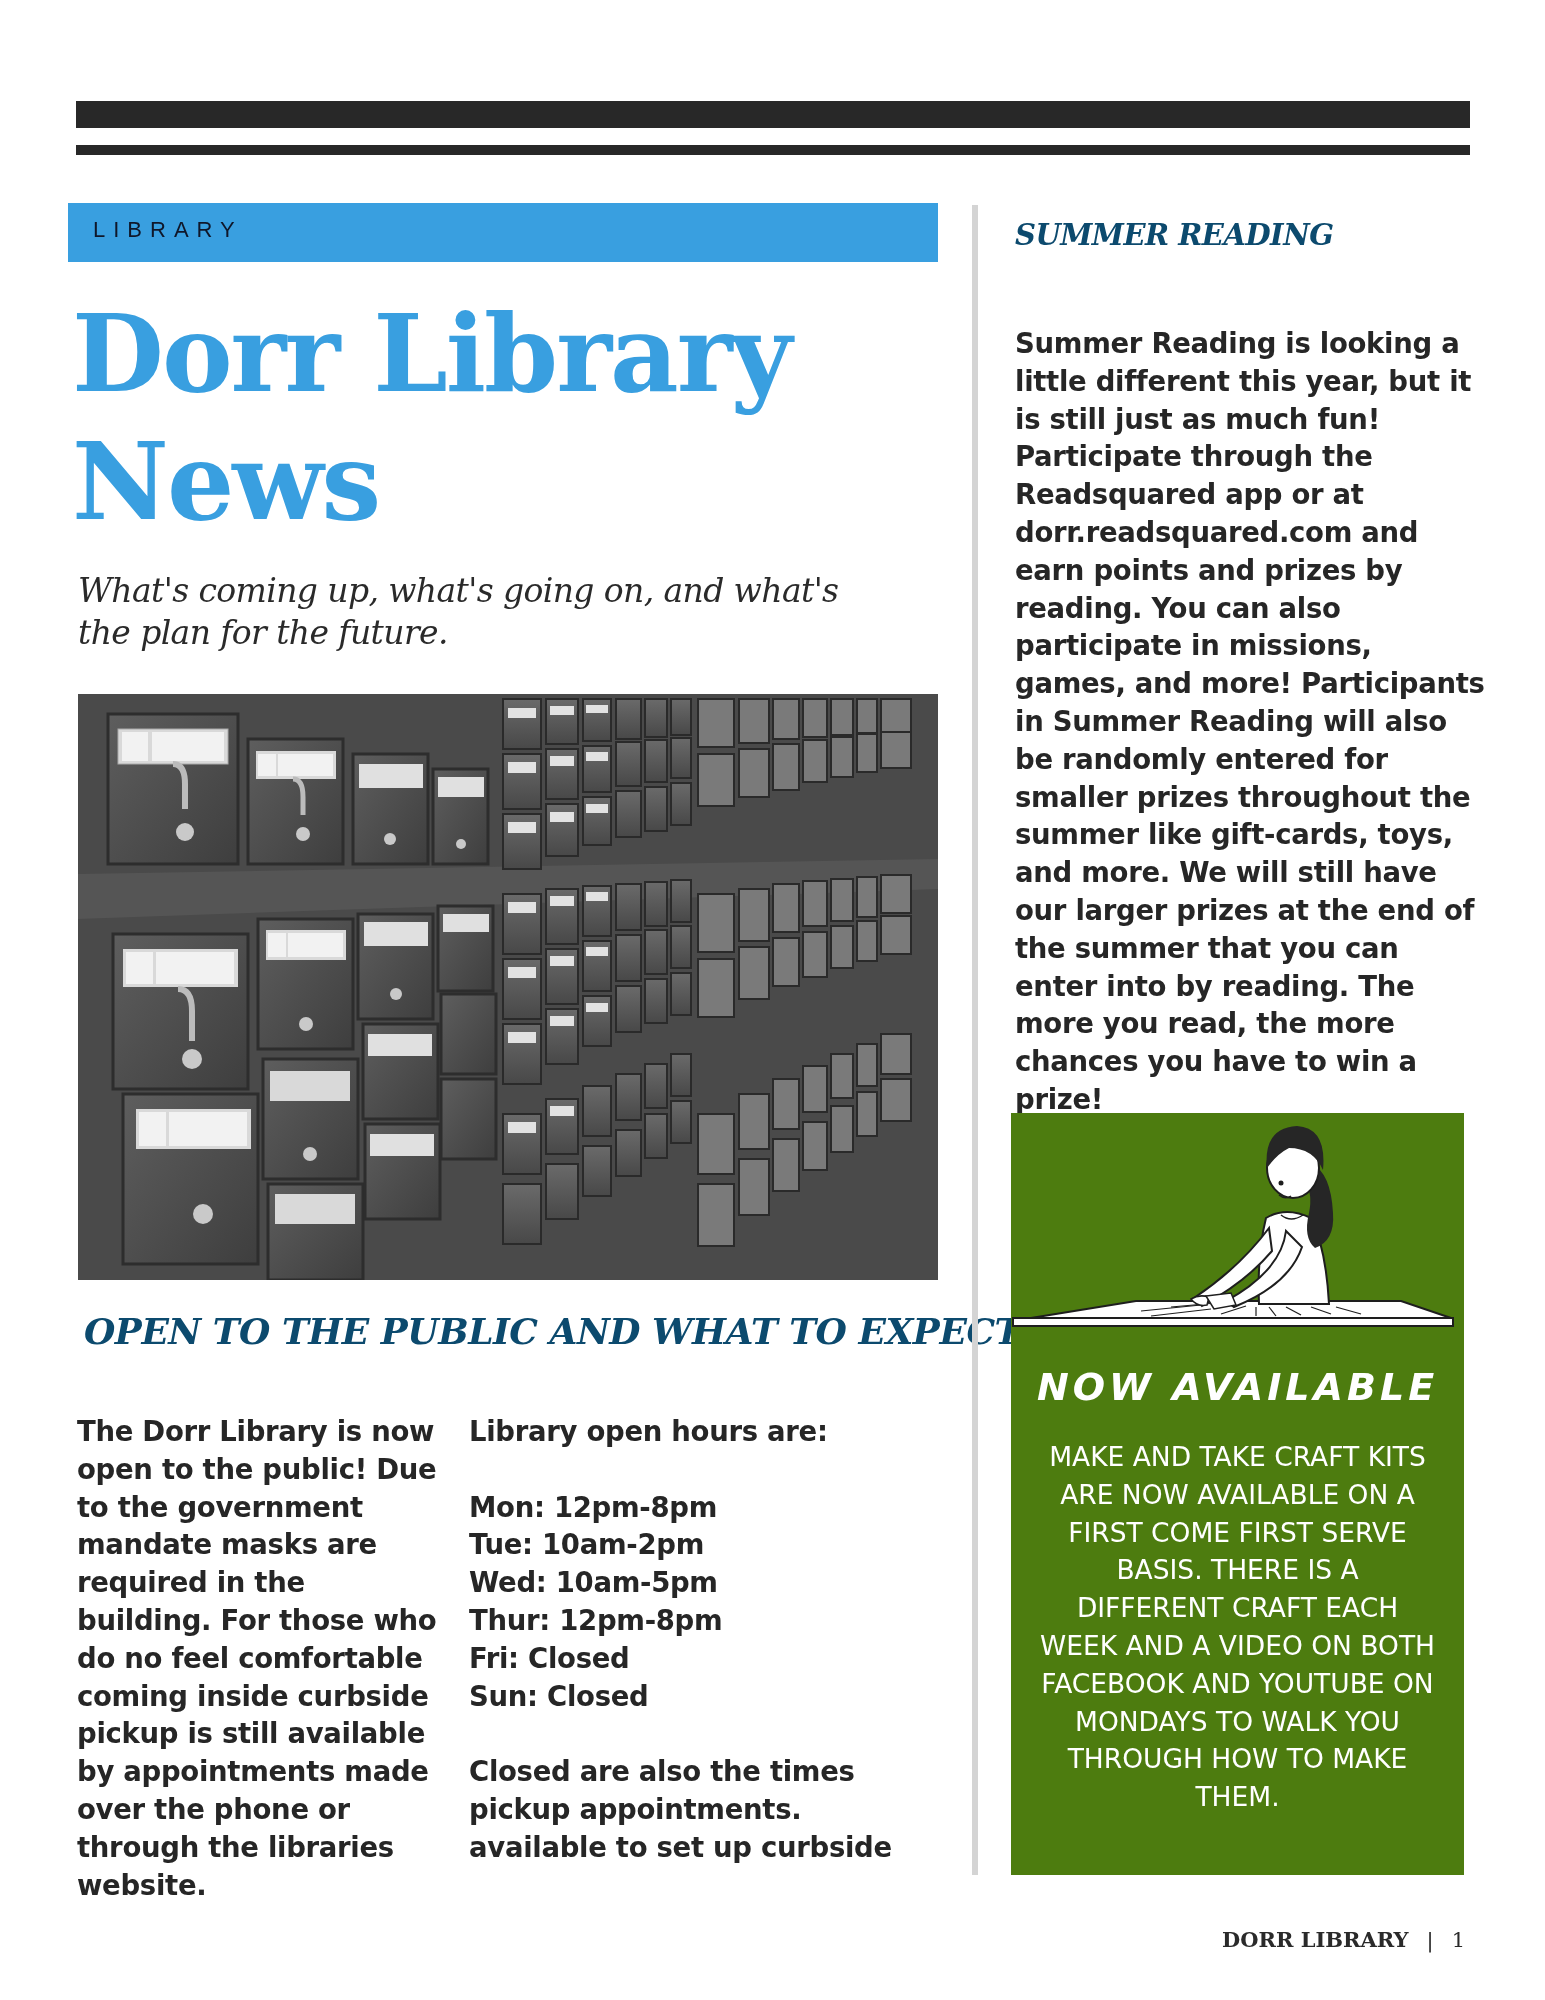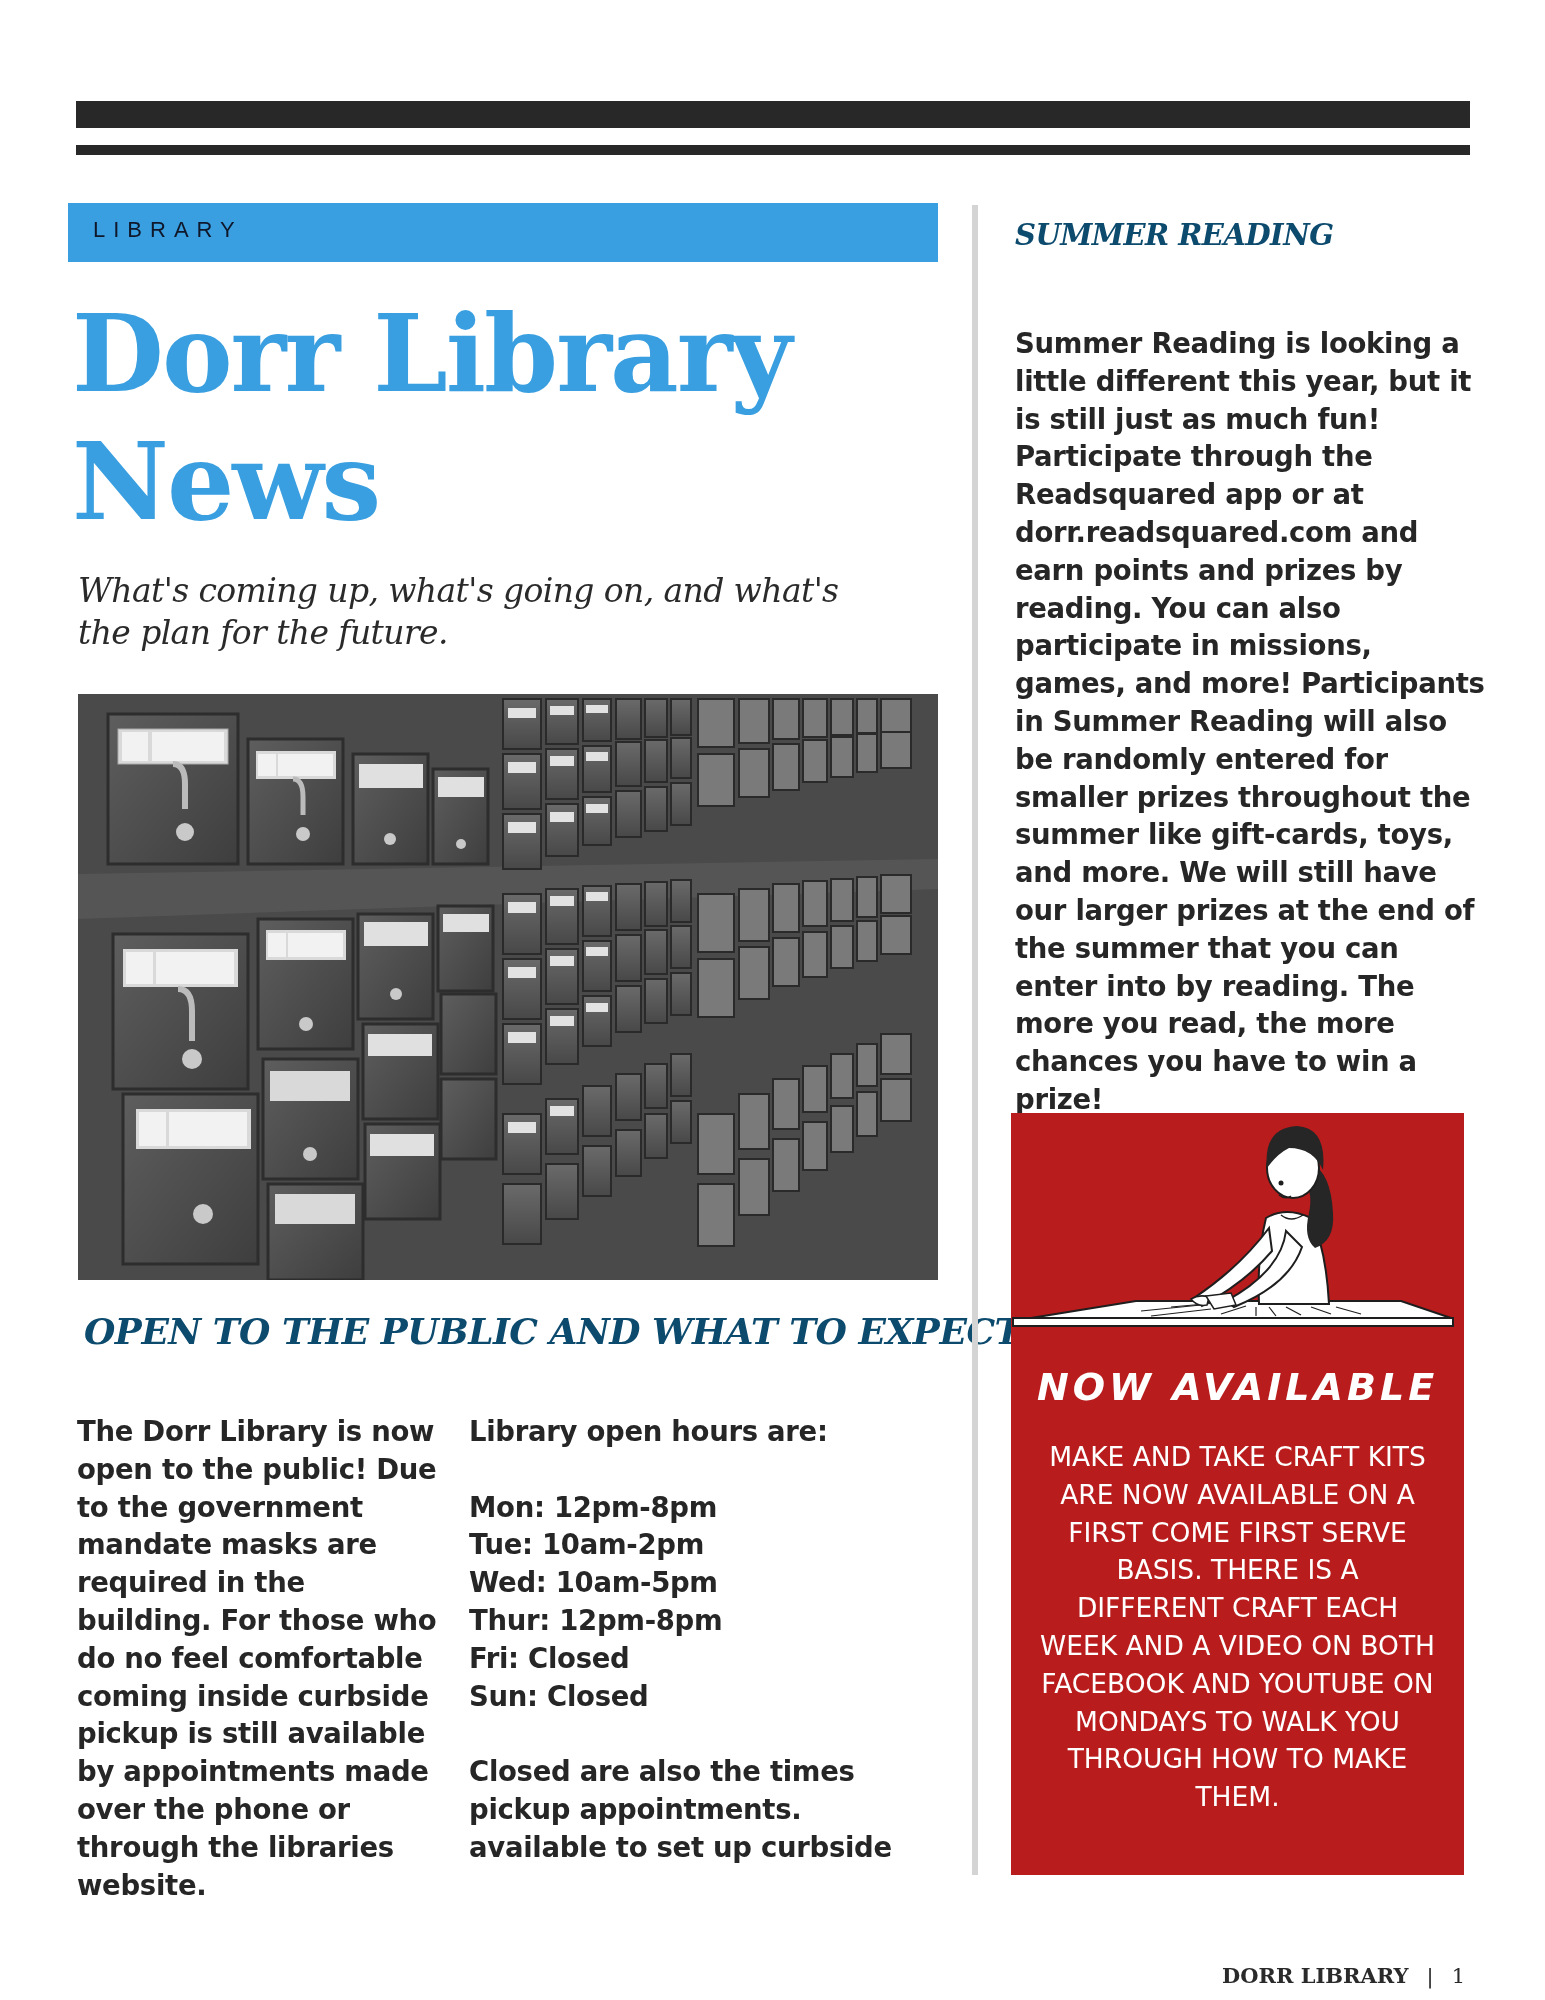--- a/index.html
+++ b/index.html
@@ -24,30 +24,30 @@
                   font-style:italic; font-weight:700; }
   .open-head { left:84px; top:1310px; font-size:36px; letter-spacing:-0.5px; white-space:nowrap; }
   .body-text { font-family:"DejaVu Sans", sans-serif; font-weight:700; color:#262626;
                font-size:27.5px; line-height:37.8px; letter-spacing:-0.3px;margin-top:44px; }
   .col1 { left:77px; top:1369px; width:370px; }
   .col2 { left:469px; top:1369px; width:460px; }
   .col2 .line { display:block; min-height:37.8px; white-space:nowrap; }
   .divider { left:972px; top:205px; width:6px; height:1670px; background:#d4d4d4; }
   .summer-head { left:1015px; top:218px; font-size:29px; letter-spacing:-0.5px; }
   .summer-body { left:1015px; top:281px; width:470px; }
-  .blue-box { left:1011px; top:1113px; width:453px; height:762px; background:#b91c1c; }
+  .blue-box { left:1011px; top:1113px; width:453px; height:762px; background:#4d7c0f; }
   .illus { position:absolute; left:0; top:0; width:453px; height:222px; }
   .now-head { position:absolute; left:0; top:252px; width:453px; text-align:center;
               color:#fff; font-family:"DejaVu Sans", sans-serif; font-weight:700;
               font-style:italic; font-size:38px; letter-spacing:4px; }
   .now-body { position:absolute; left:28px; top:325px; width:397px; text-align:center;
               color:#fff; font-family:"DejaVu Sans", sans-serif; font-size:26.5px;
               line-height:37.8px; font-weight:400; letter-spacing:0px; }
   .footer { right:80px; top:1927px; font-family:"DejaVu Serif", serif;
-            font-size:21px; color:#2a2a2a; white-space:nowrap;margin-top:36px; }
+            font-size:21px; color:#2a2a2a; white-space:nowrap; }
   .footer .name { font-weight:700; }
   .footer .sep { margin:0 18px; font-weight:400; }
 </style>
 </head>
 <body>
 
 <div class="abs bar-thick"></div>
 <div class="abs bar-thin"></div>
 
 <div class="abs band">

